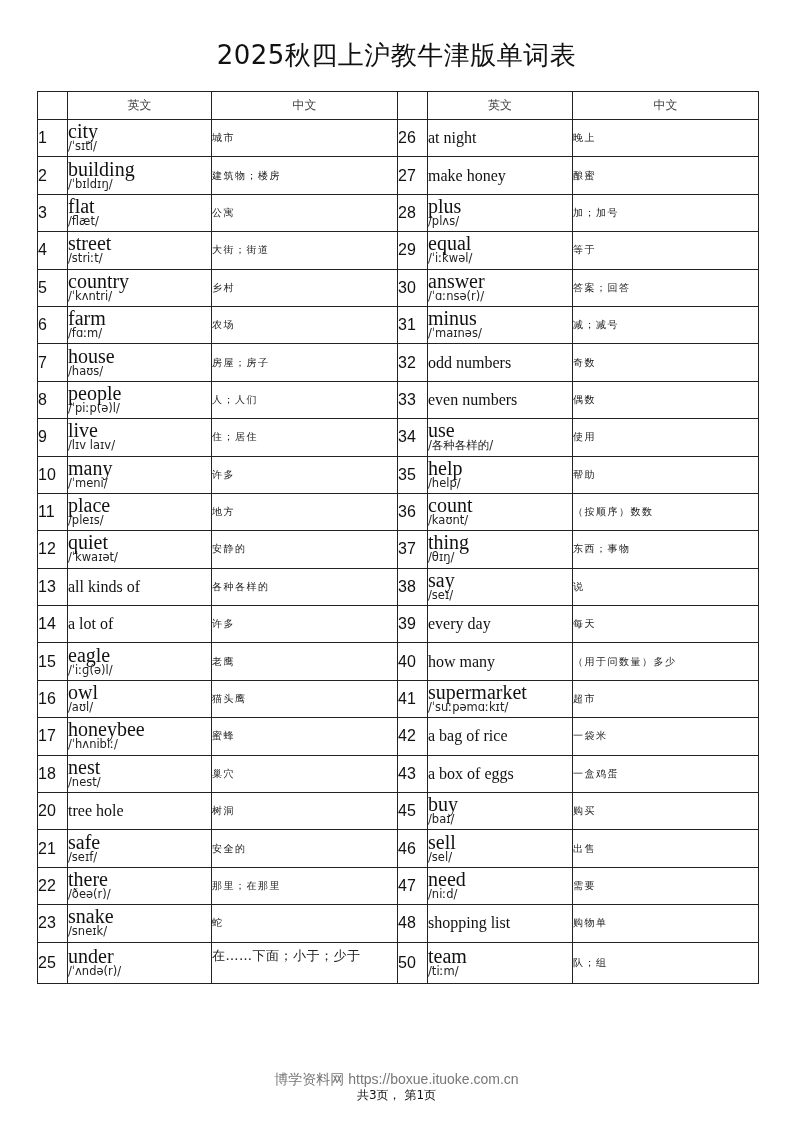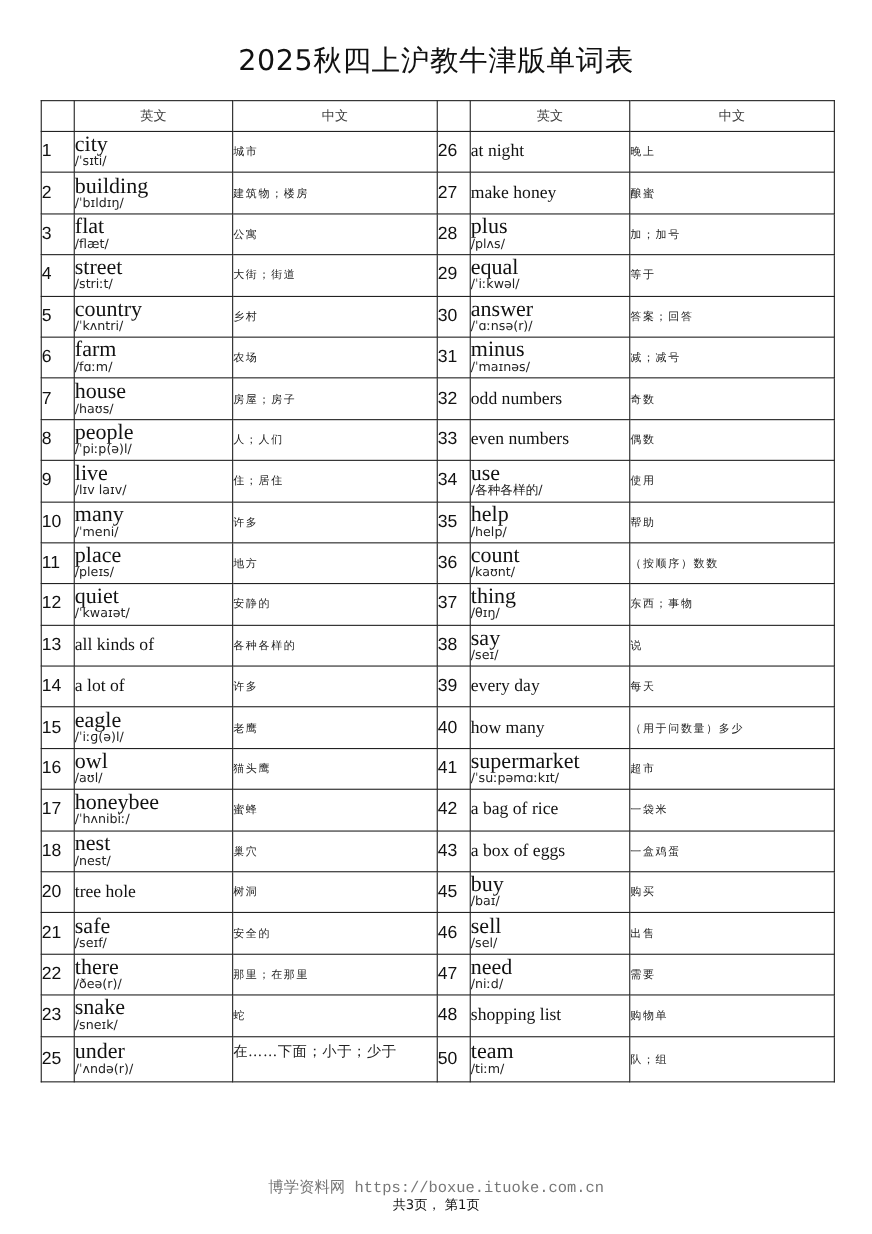--- a/index.html
+++ b/index.html
@@ -39,21 +39,21 @@
       display: block; font-family: "DejaVu Sans", sans-serif;
       font-size: 11.5px; line-height: 13px; color: #222;
     }
     td.zh {
       padding-left: 5px; font-family: "DejaVu Serif", serif;
       font-size: 10px; color: #222; letter-spacing: 1.5px;
     }
     td.zh.top { vertical-align: top; padding-top: 4px; font-size: 13px; letter-spacing: 0.5px; }
     .footer-site {
       position: absolute; top: 1071px; left: 0; width: 793px; text-align: center;
-      font-family: Liberation Mono, monospace; font-size: 14px; color: #777;
+      font-family: Liberation Sans, sans-serif; font-size: 14px; color: #777;
     }
     .footer-page {
       position: absolute; top: 1087px; left: 0; width: 793px; text-align: center;
       font-family: "DejaVu Sans", sans-serif; font-size: 12px; color: #111;
     }
   </style>
 </head>
 <body>
 
 <div class="title">2025秋四上沪教牛津版单词表</div>

